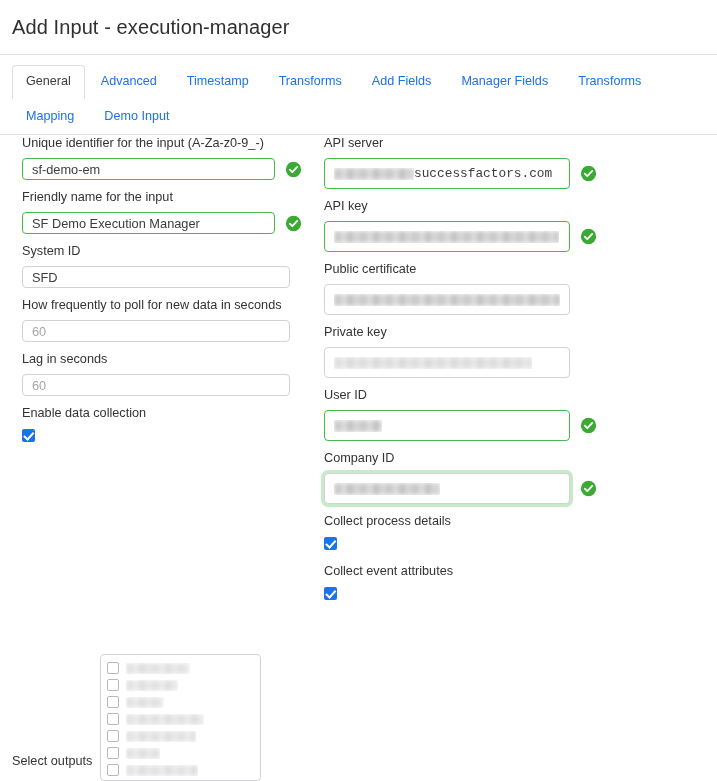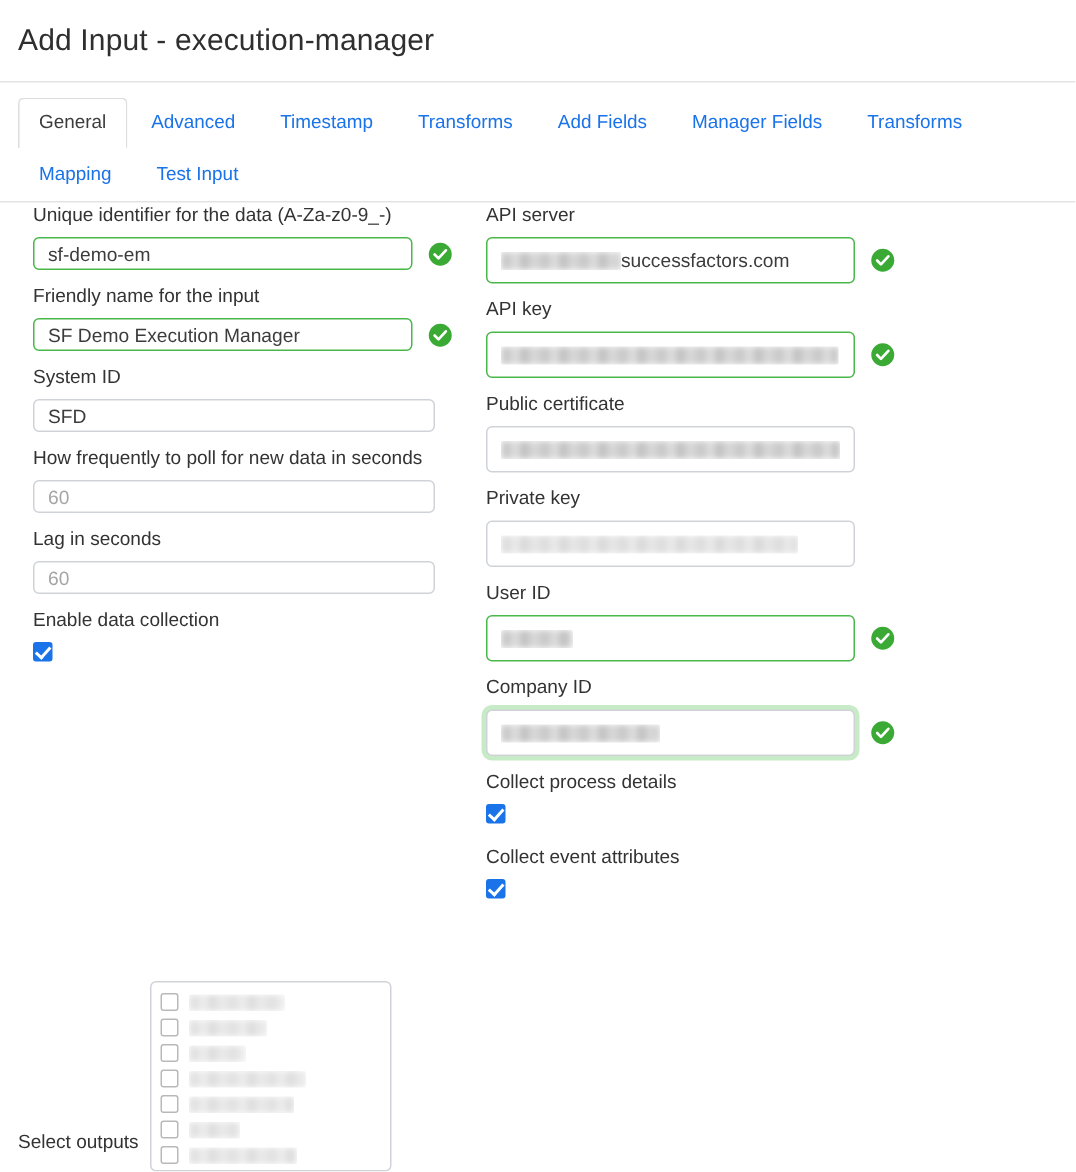--- a/index.html
+++ b/index.html
@@ -136,20 +136,21 @@
   .fake-input {
     height: 31px;
     border-radius: 4px;
     display: flex;
     align-items: center;
     padding: 0 9px;
     font-size: 12.8px;
     color: #3c3c3c;
     background: #fff;
     border: 1px solid #cfd3d7;
+    font-family: Liberation Mono, monospace;
   }
   .fake-input.valid { border: 1.6px solid #49b749; }
   .fake-input.focusglow {
     border: 1px solid #cfd3d7;
     box-shadow: 0 0 0 3px rgba(80, 190, 80, 0.32);
   }
   .col-right .fake-input { width: 246px; }
 
   .blur-bar { height: 12px; border-radius: 1px; }
 
@@ -241,30 +242,30 @@
         <div class="tab active">General</div>
         <div class="tab">Advanced</div>
         <div class="tab">Timestamp</div>
         <div class="tab">Transforms</div>
         <div class="tab">Add Fields</div>
         <div class="tab">Manager Fields</div>
         <div class="tab">Transforms</div>
       </div>
     <div class="tabs-row second" id="tabs-row-2">
         <div class="tab">Mapping</div>
-        <div class="tab">Test Input</div>
+        <div class="tab">Demo Input</div>
       </div>
   </div>
 
   <div class="form">
 
     <div class="col col-left">
 
       <div class="field">
-        <div class="field-label">Unique identifier for the data (A-Za-z0-9_-)</div>
+        <div class="field-label">Unique identifier for the input (A-Za-z0-9_-)</div>
         <div class="input-row">
           <input class="txt valid" type="text" value="sf-demo-em" style="">
           <svg class="check-ok" viewBox="0 0 20 20">
             <circle cx="10" cy="10" r="9" fill="#3aaa35"></circle>
             <path d="M5.6 10.2 L8.6 13.2 L14.4 6.9" stroke="#ffffff" stroke-width="2.1" fill="none" stroke-linecap="round" stroke-linejoin="round"></path>
           </svg>
         </div>
       </div>
 
       <div class="field">

